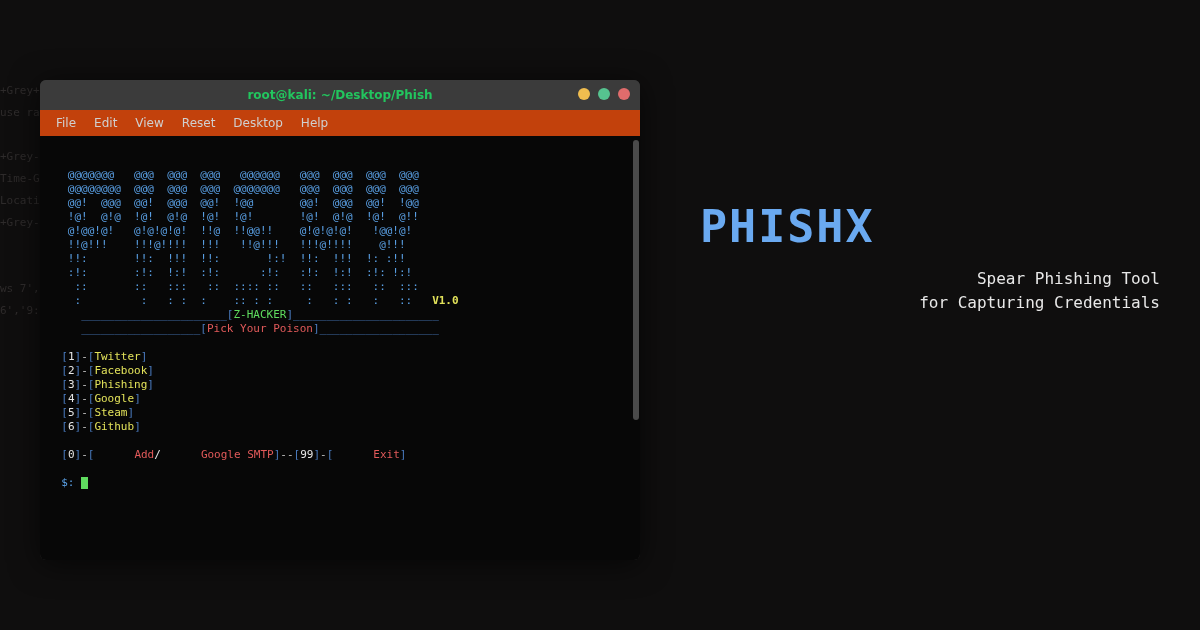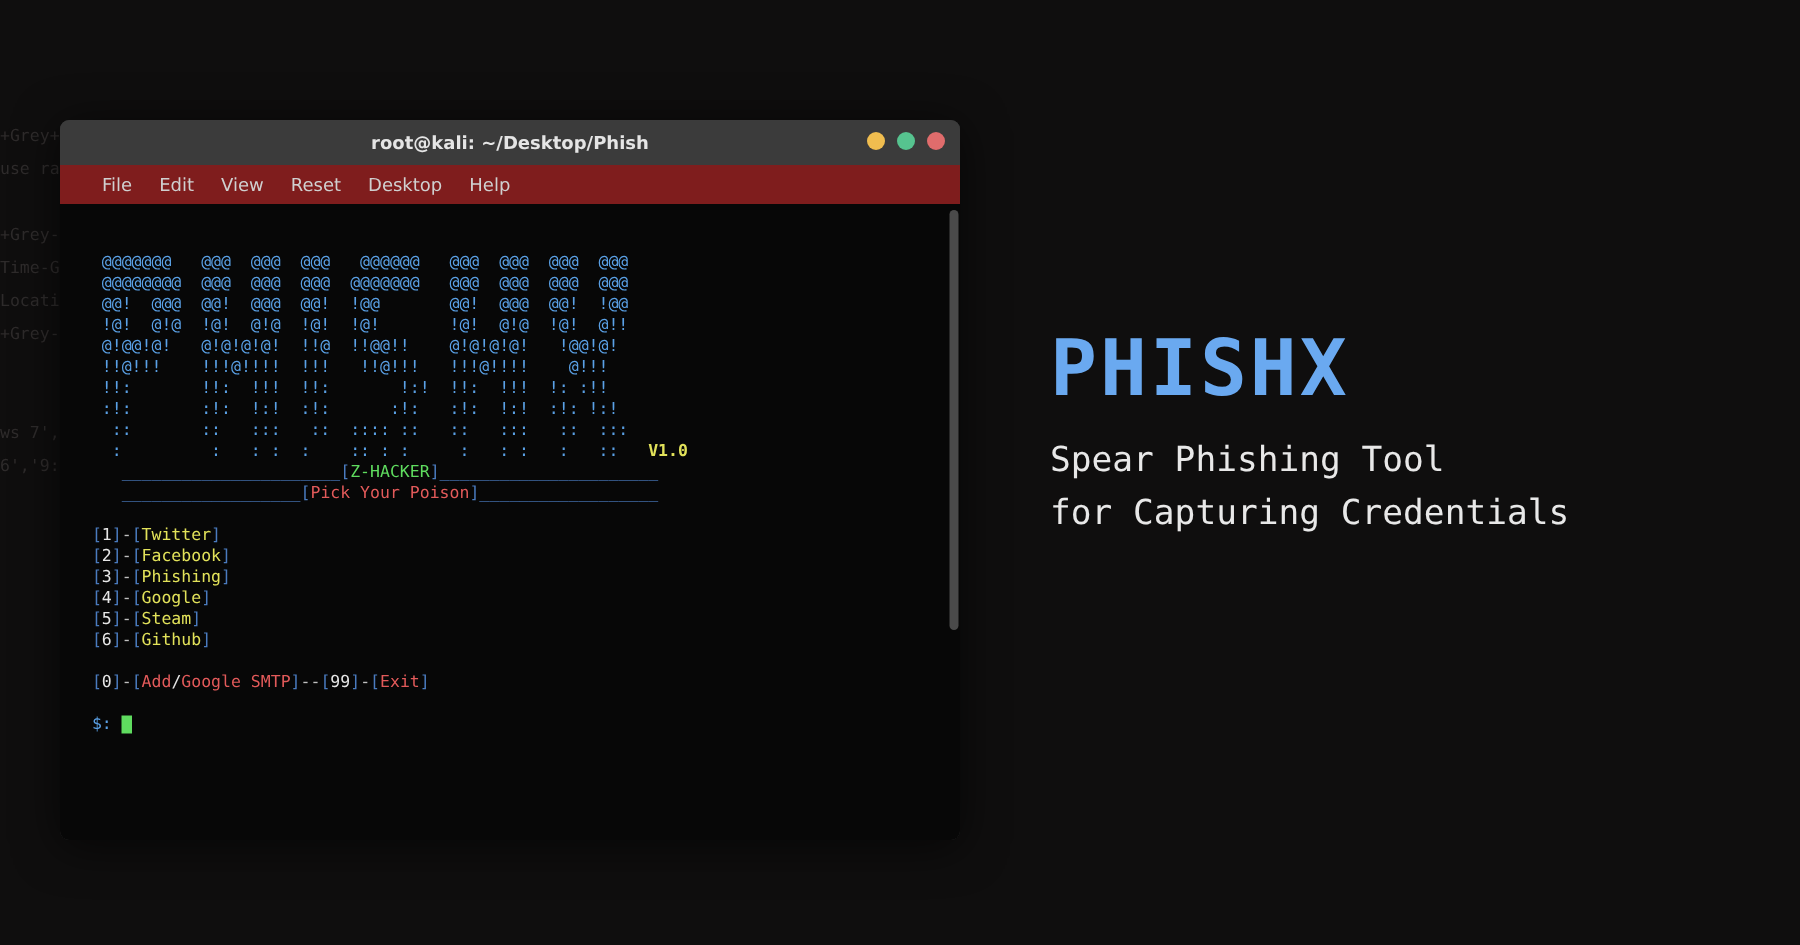--- a/index.html
+++ b/index.html
@@ -23,32 +23,32 @@
   }
 
   .right-pane {
     position: absolute;
     left: 700px;
     top: 200px;
     width: 460px;
     color: #e8e8e8;
   }
   .right-title {
-    font-size: 52px;
+    font-size: 45px;
     font-weight: 700;
     letter-spacing: 2px;
     color: #6aa9f0;
     font-family: "DejaVu Sans Mono", monospace;
-    margin-top: 16px;
   }
   .right-sub {
     margin-top: 14px;
-    font-size: 23px;
+    font-size: 16px;
     line-height: 1.5;
     font-family: "DejaVu Sans Mono", monospace;
+    text-align: right;
   }
 
   .terminal {
     position: absolute;
     left: 40px;
     top: 80px;
     width: 600px;
     height: 480px;
     background: #2f2f2f;
     border-radius: 6px;
@@ -57,21 +57,21 @@
     flex-direction: column;
     overflow: hidden;
   }
   .titlebar {
     height: 30px;
     background: #3b3b3b;
     display: flex;
     align-items: center;
     justify-content: center;
     position: relative;
-    color: #e5e5e5;
+    color: #22c55e;
     font-size: 12px;
     font-family: "DejaVu Sans", sans-serif;
     font-weight: 600;
   }
   .window-buttons {
     position: absolute;
     right: 10px;
     top: 8px;
     display: flex;
     gap: 8px;
@@ -79,25 +79,25 @@
   .win-btn {
     width: 12px; height: 12px;
     border-radius: 50%;
   }
   .win-min { background: #f0bd4f; }
   .win-max { background: #56c38f; }
   .win-close { background: #e06c6c; }
 
   .menubar {
     height: 26px;
-    background: #7f1d1d;
+    background: #c2410c;
     display: flex;
     align-items: center;
     gap: 18px;
-    padding: 0 28px;
+    padding: 0 16px;
     color: #d0d0d0;
     font-size: 12px;
     font-family: "DejaVu Sans", sans-serif;
   }
   .menubar span { cursor: default; }
 
   .term-body {
     flex: 1;
     background: #070707;
     padding: 4px 8px 6px 8px;
@@ -119,21 +119,21 @@
   }
 
   .ascii { color: #5aa0e5; }
   .version { color: #e2e25a; font-weight: bold; }
   .tag { color: #5fdc5f; }
   .warn { color: #e25a5a; }
   .underline { color: #4a7bbf; }
   .br { color: #4a7bbf; }   
   .num { color: #e6e6e6; }  
   .opt { color: #e2e25a; }  
-  .optred { color: #e25a5a; }
+  .optred { color: #e25a5a; margin-left: 40px; }
   .slash { color: #e6e6e6; }
   .prompt { color: #5aa0e5; }
   .cursor {
     display: inline-block;
     width: 7px; height: 12px;
     background: #5fdc5f;
     vertical-align: text-bottom;
   }
 </style>
 </head>

